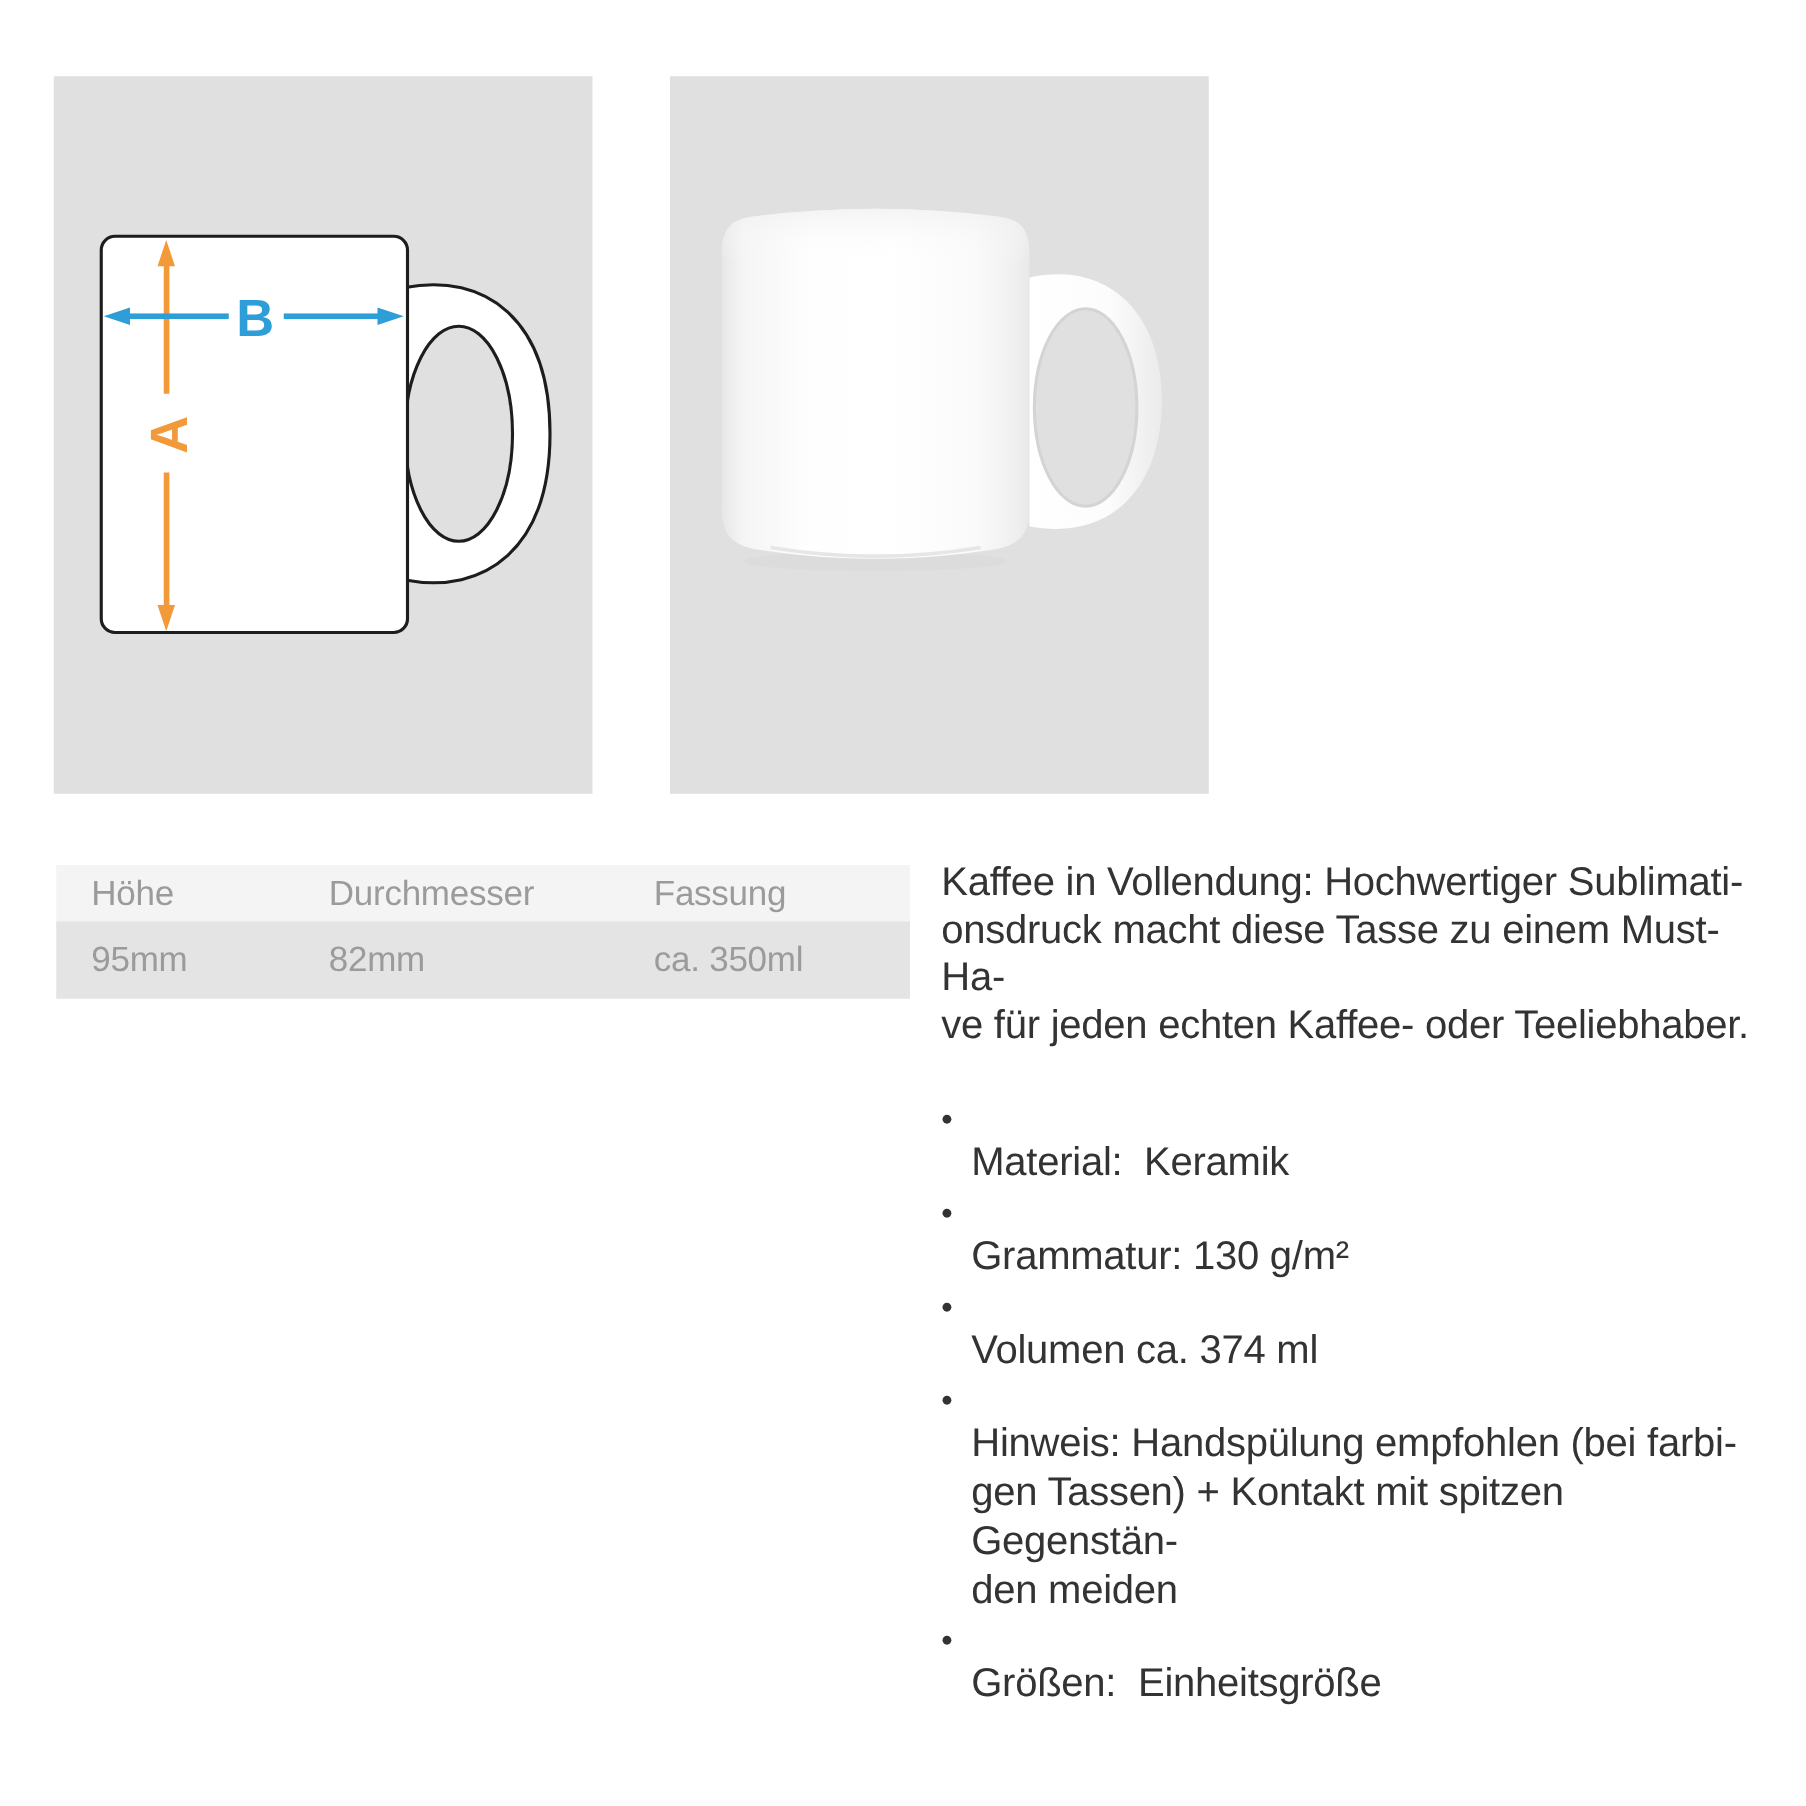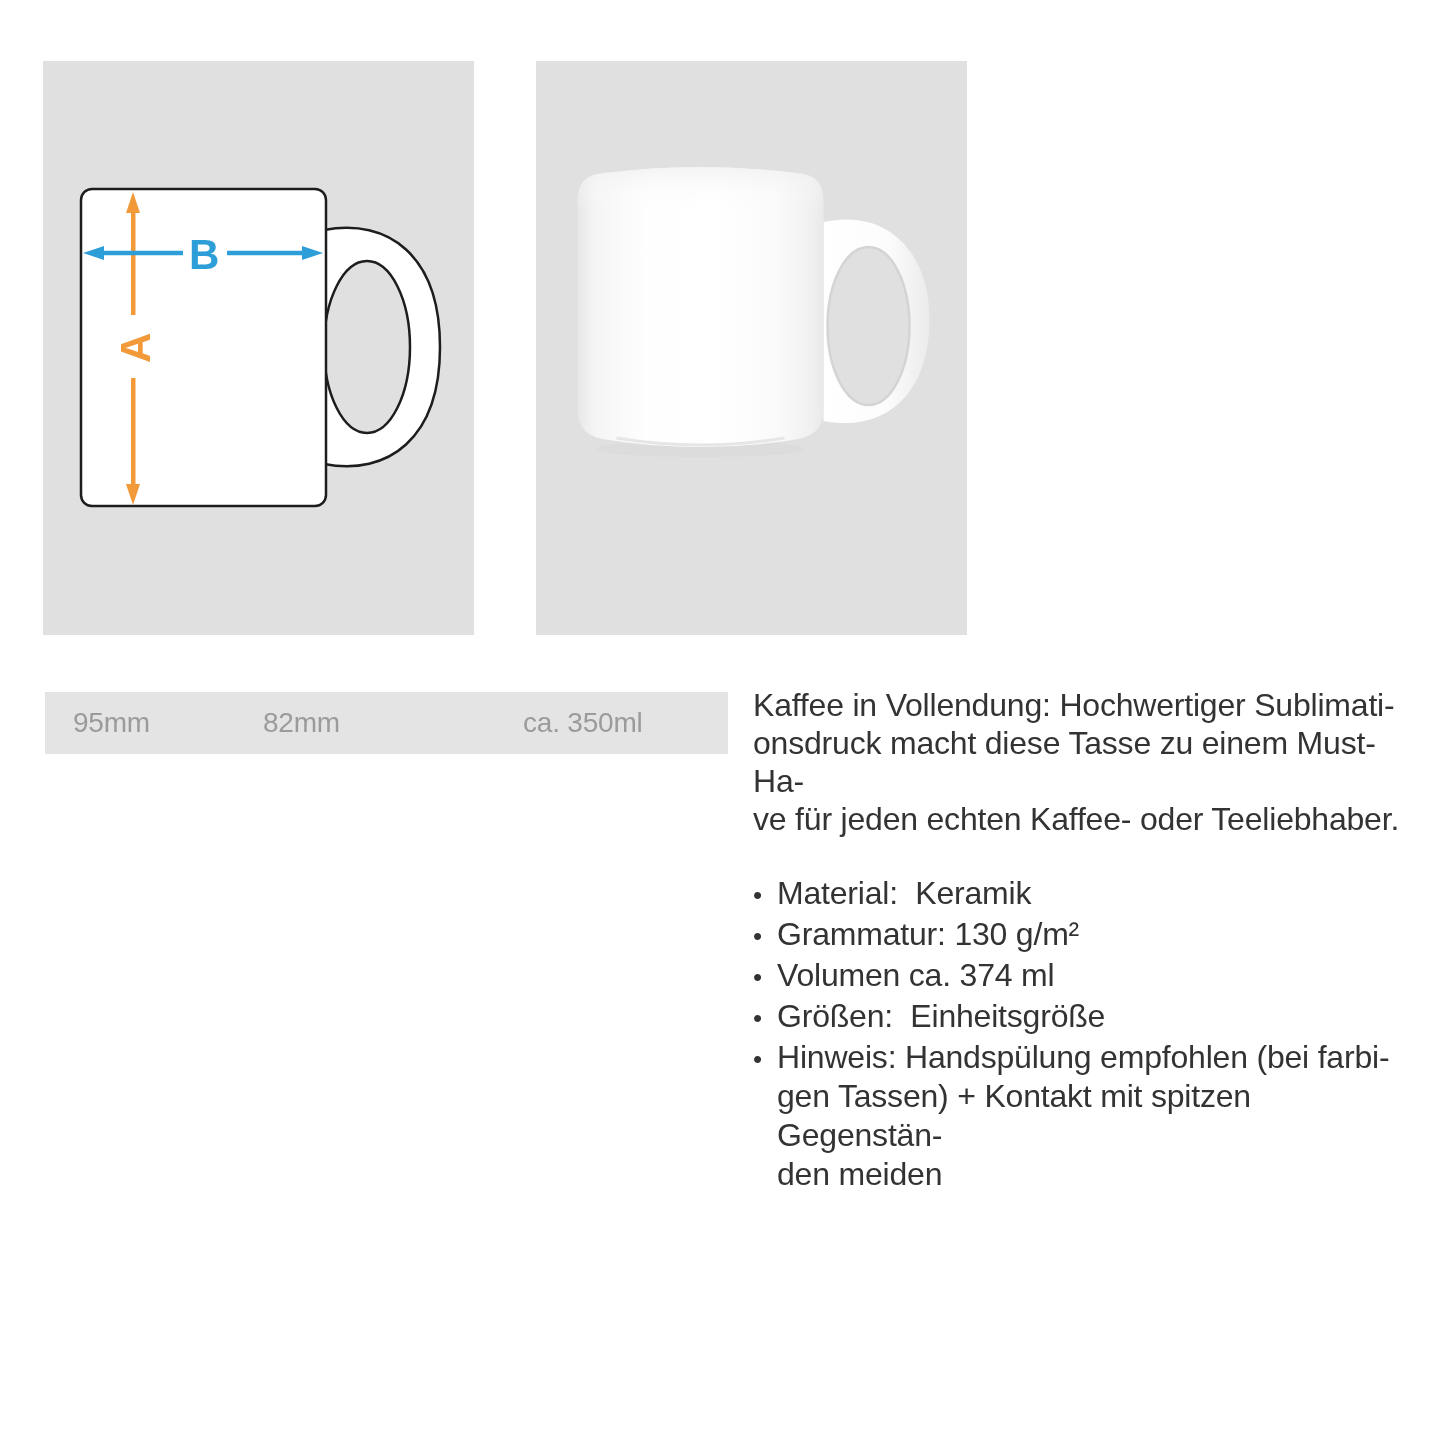--- a/index.html
+++ b/index.html
@@ -37,21 +37,21 @@
     margin: 0; line-height: 38px; white-space: pre-wrap;
   }
   .feature-list {
     list-style: none; margin: 36px 0 0 0; padding: 0;
   }
   .feature-list li {
     display: flex; line-height: 39px; align-items: flex-start;
   }
   .bullet { width: 24px; flex: none; }
   .bullet::before { content: "•"; font-size: 26px; }
-  .li-text { white-space: pre-wrap; }
+  .li-text { white-space: pre-wrap; margin-top: 36px; }
 
   .svg-letter {
     font-family: "Liberation Sans", "DejaVu Sans", sans-serif;
     font-weight: 700; font-size: 42px;
   }
 </style>
 </head>
 <body>
 
 <div class="panel panel-diagram">
@@ -112,20 +112,25 @@
              L287,347 C287,367 278,376 256,379 Q164,393 72,379 C50,376 41,367 41,347 Z" fill="url(#bodyGrad)"></path>
 
     <path d="M41,142 C41,122 48,114 68,112 Q164,100 260,112 C280,114 287,122 287,142
              L287,150 Q164,134 41,150 Z" fill="url(#topGrad)" opacity="0.6"></path>
 
     <path d="M80,377 Q164,391 248,377" fill="none" stroke="#e6e6e6" stroke-width="3"></path>
   </svg>
 </div>
 
 <div class="size-table">
+  <div class="st-row st-header">
+    <div>Höhe</div>
+    <div>Durchmesser</div>
+    <div>Fassung</div>
+  </div>
   <div class="st-row st-data">
     <div>95mm</div>
     <div>82mm</div>
     <div>ca. 350ml</div>
   </div>
 </div>
 
 <div class="desc">
   <p>Kaffee in Vollendung: Hochwertiger Sublimati-
 onsdruck macht diese Tasse zu einem Must-Ha-
@@ -138,22 +143,22 @@
     <li>
       <span class="bullet"></span>
       <span class="li-text">Grammatur: 130 g/m²</span>
     </li>
     <li>
       <span class="bullet"></span>
       <span class="li-text">Volumen ca. 374 ml</span>
     </li>
     <li>
       <span class="bullet"></span>
-      <span class="li-text">Größen:  Einheitsgröße</span>
+      <span class="li-text">Hinweis: Handspülung empfohlen (bei farbi-
+gen Tassen) + Kontakt mit spitzen Gegenstän-
+den meiden</span>
     </li>
     <li>
       <span class="bullet"></span>
-      <span class="li-text">Hinweis: Handspülung empfohlen (bei farbi-
-gen Tassen) + Kontakt mit spitzen Gegenstän-
-den meiden</span>
+      <span class="li-text">Größen:  Einheitsgröße</span>
     </li>
   </ul>
 </div>
 
 </body></html>

